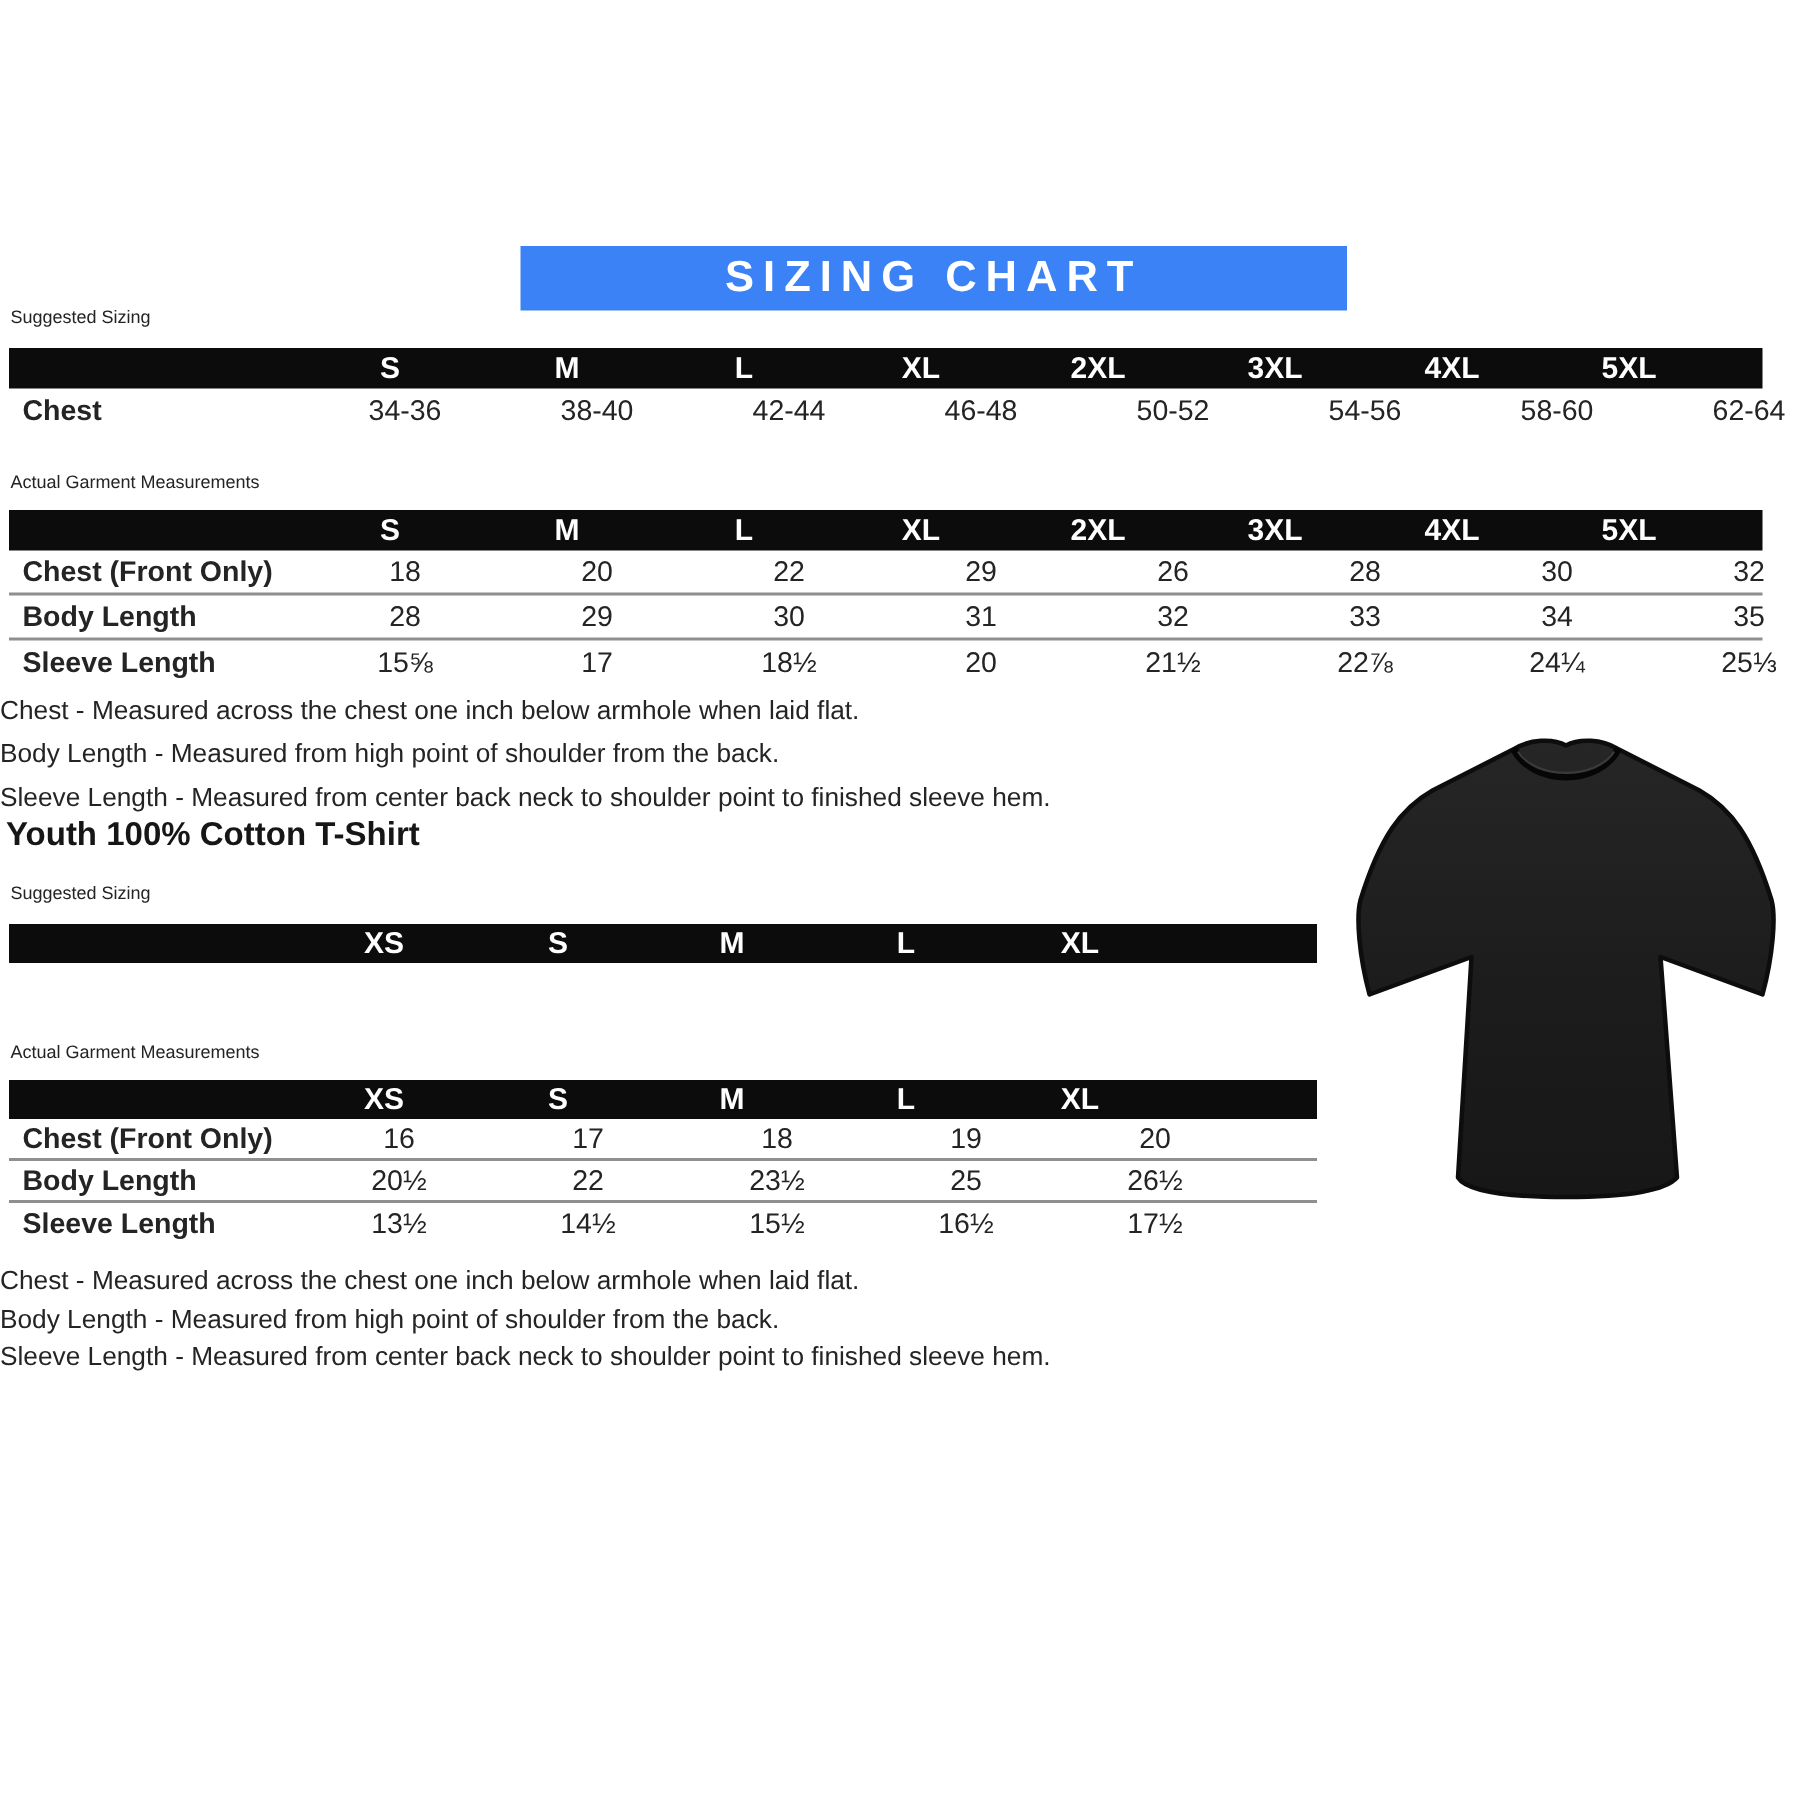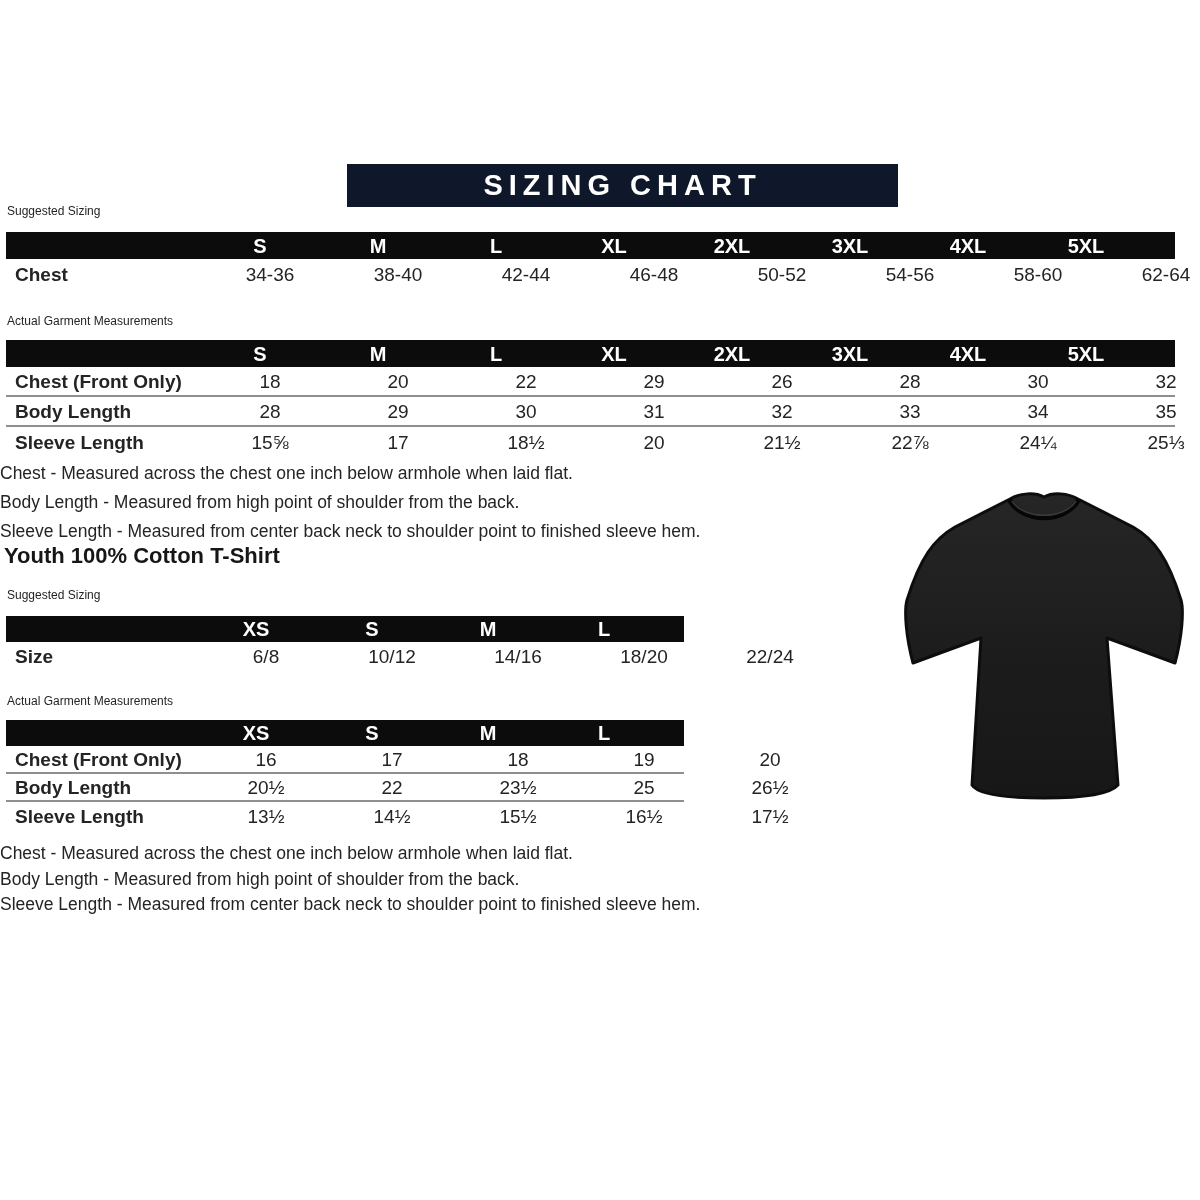--- a/index.html
+++ b/index.html
@@ -10,21 +10,21 @@
     color:#1e1e1e;
   }
   .canvas { position:relative; width:1200px; height:1200px; overflow:hidden; background:#fff; }
 
   .page-title {
     position:absolute; left:14px; top:160px;
     font-size:29px; font-weight:600; letter-spacing:0.2px; color:#1a1a1a;
   }
   .banner {
     position:absolute; left:347px; top:164px; width:551px; height:43px;
-    background:#0f172a; color:#ffffff;
+    background:#3b82f6; color:#ffffff;
     font-size:29px; font-weight:800; letter-spacing:6px;
     text-align:center; line-height:43px;
   }
   .section-label { position:absolute; font-size:12px; color:#242424; }
   .lbl-sug1 { left:7px; top:204px; }
   .lbl-act1 { left:7px; top:314px; }
   .lbl-sug2 { left:7px; top:588px; }
   .lbl-act2 { left:7px; top:694px; }
 
   .youth-title {
@@ -33,21 +33,21 @@
   }
 
   .table { position:absolute; }
   .tbl-adult-sug { left:6px; top:232px; }
   .tbl-adult-act { left:6px; top:340px; }
   .tbl-youth-sug { left:6px; top:616px; }
   .tbl-youth-act { left:6px; top:720px; }
 
   .thead, .trow { display:grid; align-items:center; }
   .adult .thead, .adult .trow { grid-template-columns:195px repeat(8, 118px); width:1169px; }
-  .youth .thead, .youth .trow { grid-template-columns:192px repeat(5, 116px); width:678px; }
+  .youth .thead, .youth .trow { grid-template-columns:192px repeat(5, 116px); width:872px; }
 
   .thead { background:#0c0c0c; color:#ffffff; font-weight:700; font-size:20px; }
   .adult .thead { height:27px; }
   .youth .thead { height:26px; }
   .adult .trow  { height:30px; }
   .youth .trow  { height:28px; }
 
   .trow { font-size:19px; border-bottom:2px solid #8f8f8f; color:#242424;gap:10px; }
   .trow:last-child { border-bottom:none; }
 
@@ -160,28 +160,20 @@
   <div class="section-label lbl-sug2">Suggested Sizing</div>
 
   <div class="table youth tbl-youth-sug">
       <div class="thead">
         <div class="cell label"></div>
         <div class="cell head">XS</div>
         <div class="cell head">S</div>
         <div class="cell head">M</div>
         <div class="cell head">L</div>
         <div class="cell head">XL</div>
-      </div>
-      <div class="trow">
-        <div class="cell label"><span class="lb">Size</span></div>
-        <div class="cell val">6/8</div>
-        <div class="cell val">10/12</div>
-        <div class="cell val">14/16</div>
-        <div class="cell val">18/20</div>
-        <div class="cell val">22/24</div>
       </div>
     </div>
 
   <div class="section-label lbl-act2">Actual Garment Measurements</div>
 
   <div class="table youth tbl-youth-act">
       <div class="thead">
         <div class="cell label"></div>
         <div class="cell head">XS</div>
         <div class="cell head">S</div>

